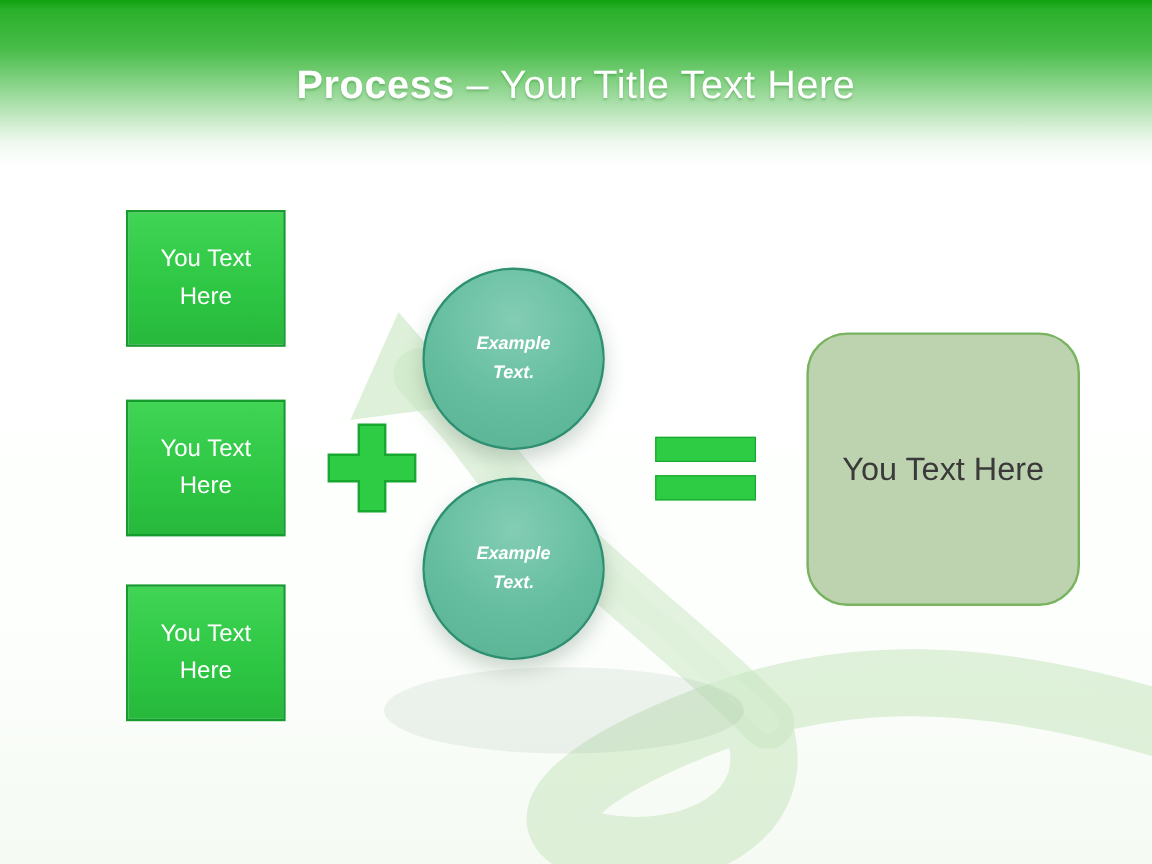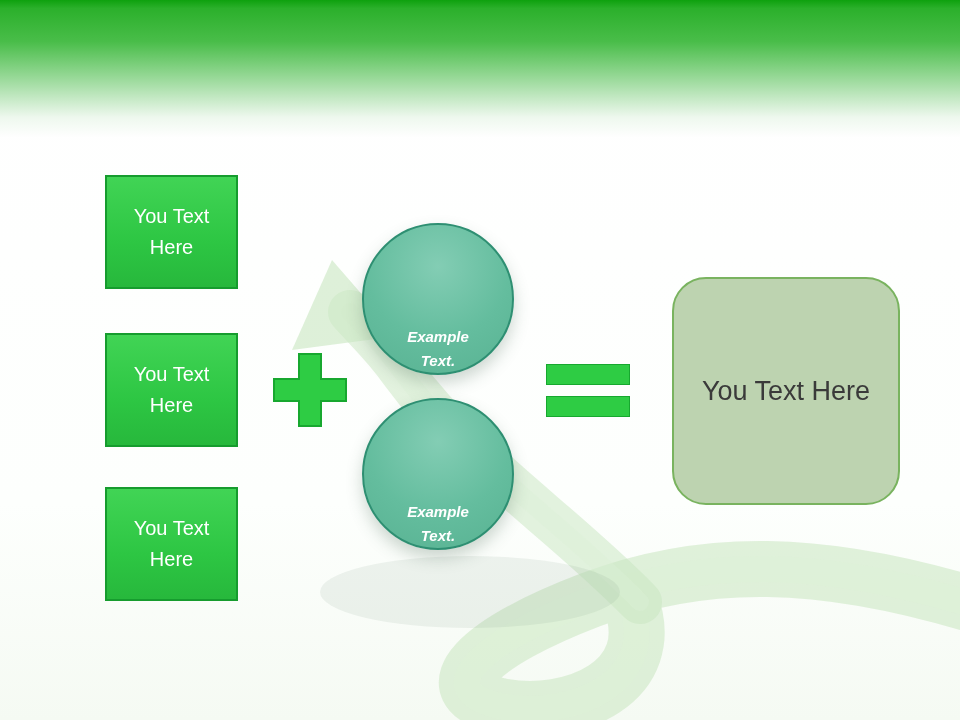--- a/index.html
+++ b/index.html
@@ -46,24 +46,24 @@
   
   .plus{position:absolute;left:270px;top:350px;width:80px;height:80px;z-index:2;}
   .equals{position:absolute;left:546px;top:364px;width:84px;z-index:2;}
   .equals .bar{
     width:84px;height:21px;background:#2ecc44;border:1px solid #17a82f;
     box-sizing:border-box;
   }
   .equals .bar + .bar{margin-top:11px;}
   
   .circle{
-    position:absolute;left:362px;width:152px;height:152px;border-radius:50%;
+    position:absolute;left:352px;width:152px;height:152px;border-radius:50%;
     background:radial-gradient(circle at 50% 28%,#83cdb4 0%,#64bd9e 55%,#58b292 100%);
     border:2px solid #2e8f72;
-    display:flex;align-items:flex-end;justify-content:center;
+    display:flex;align-items:center;justify-content:center;
     color:#ffffff;font-weight:700;font-style:italic;font-size:15px;
     line-height:1.6;text-align:center;box-sizing:border-box;z-index:2;
     box-shadow:0 8px 16px rgba(60,90,70,.25);
   }
   .circle .txt{width:80px;}
   .circle1{top:223px;} .circle2{top:398px;}
   
   .result{
     position:absolute;left:672px;top:277px;width:228px;height:228px;
     border-radius:34px;
@@ -72,20 +72,23 @@
     display:flex;align-items:center;justify-content:center;
     color:#3a3a3a;font-size:27px;box-sizing:border-box;z-index:2;
   }
 </style>
 </head>
 <body>
 
 <div class="slide">
 
   <div class="header"></div>
+  <h1 class="title" style="z-index:2;">
+    <span class="bold">Process</span><span> – Your Title Text Here</span>
+  </h1>
 
   <svg class="swirl" width="960" height="720" viewBox="0 0 960 720">
     <path d="M 990 610 C 820 556 700 558 590 600 C 480 642 428 690 500 706 C 572 720 662 682 630 600" fill="none" stroke="#c8e6c0" stroke-width="56" stroke-linecap="round" opacity="0.55"></path>
     <path d="M 990 610 C 820 556 700 558 590 600 C 480 642 428 690 500 706 C 572 720 662 682 630 600" fill="none" stroke="#ddf1d7" stroke-width="26" stroke-linecap="round" opacity="0.45"></path>
     <path d="M 640 602 C 560 520 468 462 402 372 C 384 346 366 330 350 312" fill="none" stroke="#c8e6c0" stroke-width="44" stroke-linecap="round" opacity="0.5"></path>
     <path d="M 640 602 C 560 520 468 462 402 372 C 384 346 366 330 350 312" fill="none" stroke="#ddf1d7" stroke-width="18" stroke-linecap="round" opacity="0.4"></path>
     <polygon points="332,260 292,350 398,336" fill="#cde8c5" opacity="0.65"></polygon>
     <ellipse cx="470" cy="592" rx="150" ry="36" fill="rgba(110,140,115,0.10)"></ellipse>
   </svg>
 

